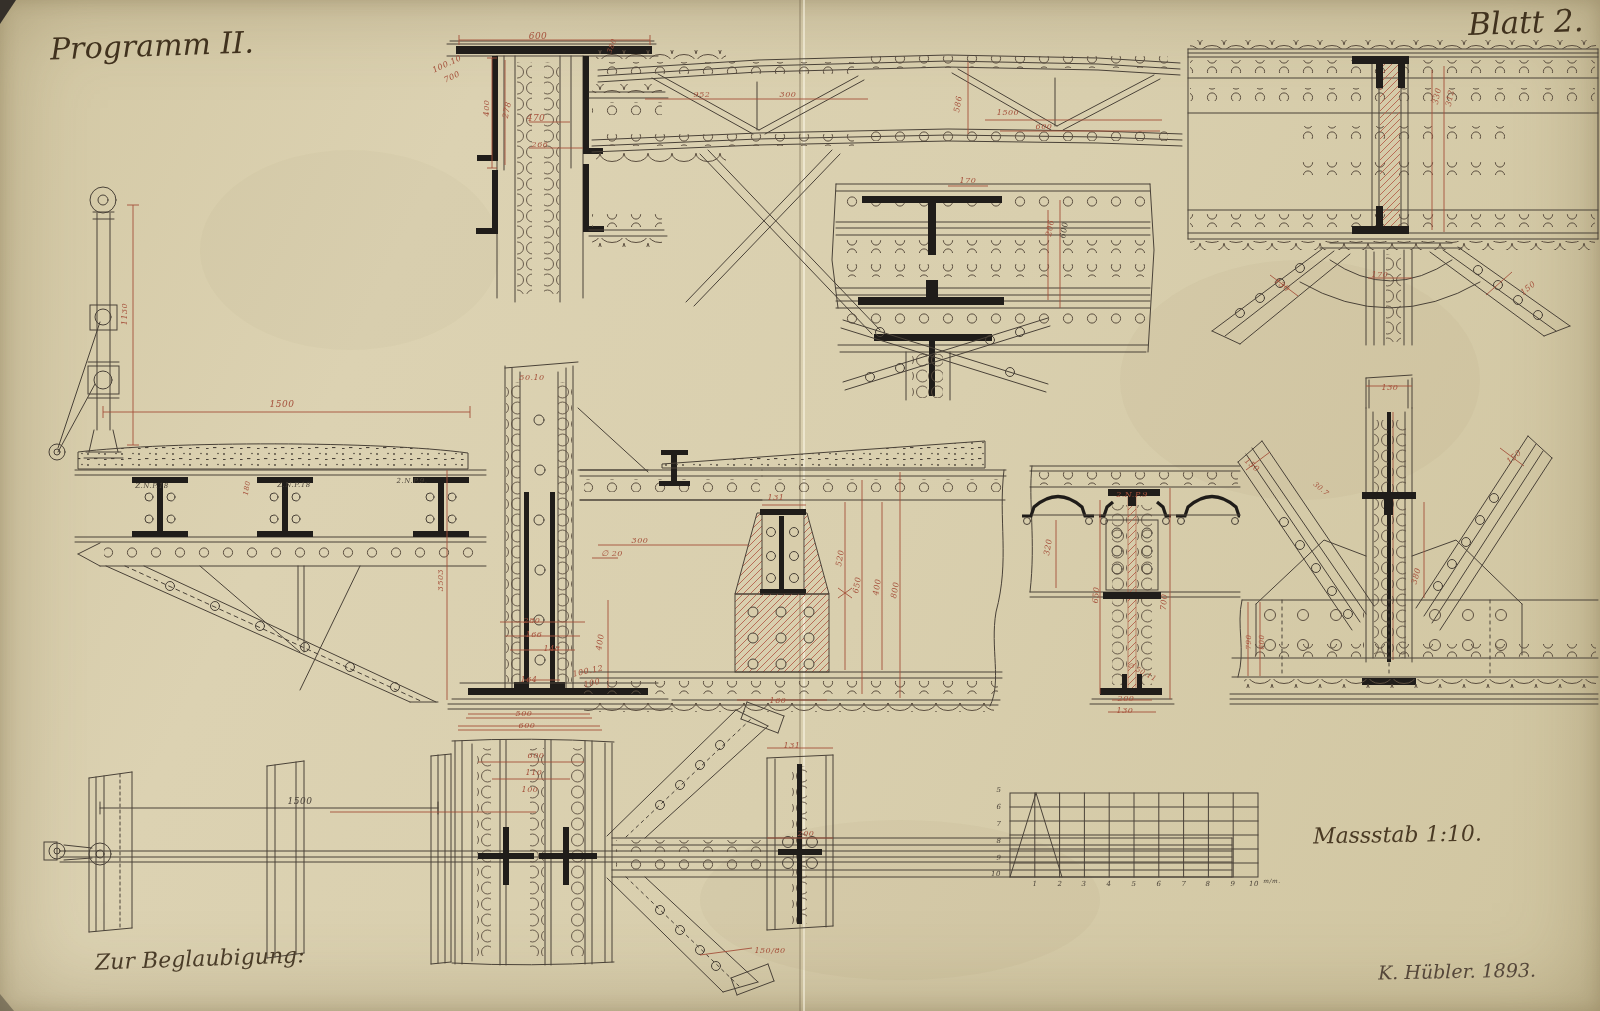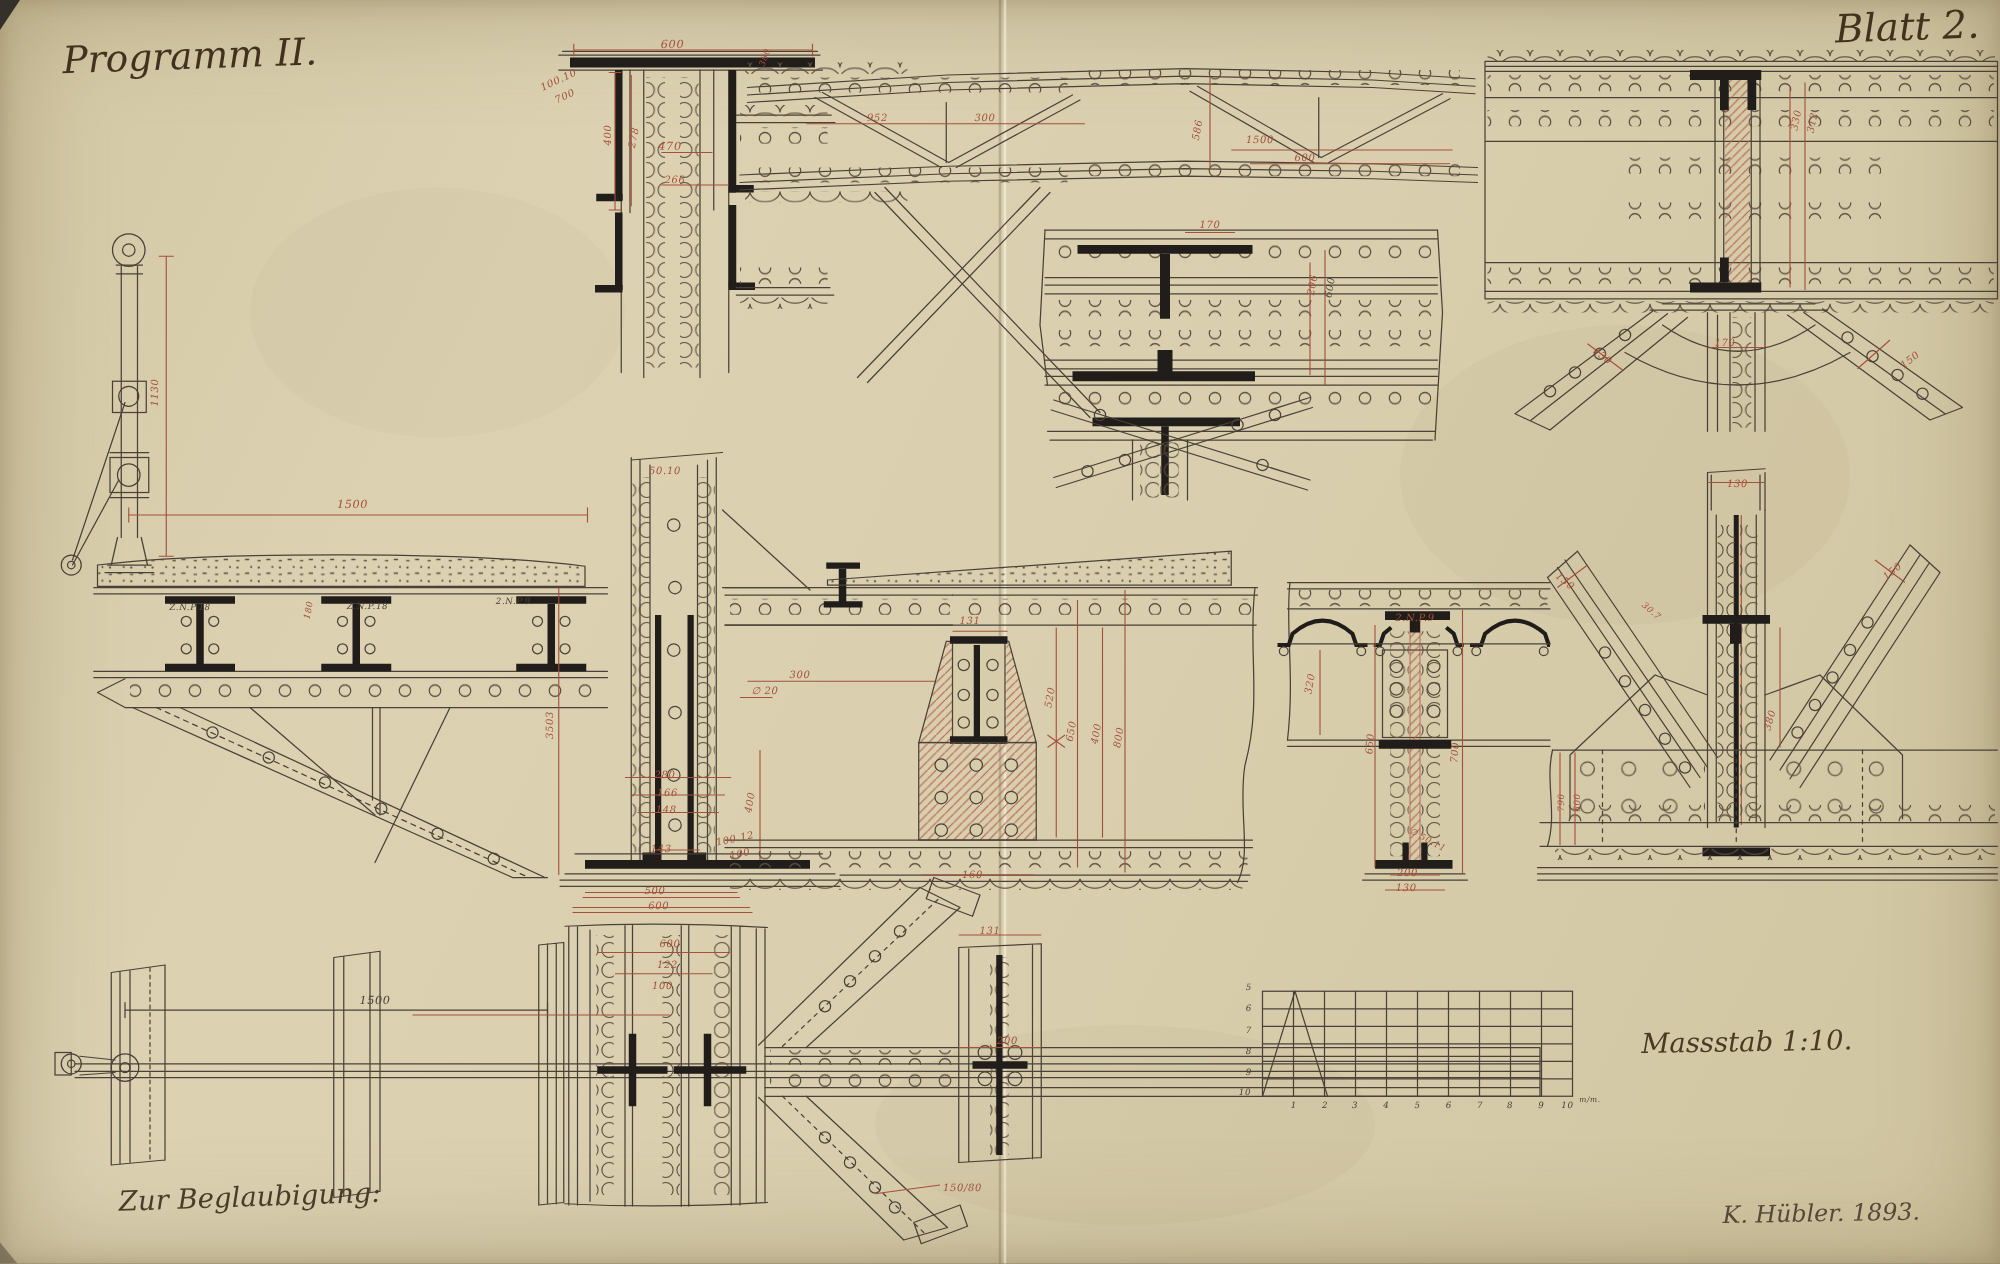--- a/index.html
+++ b/index.html
@@ -432,23 +432,23 @@
       <span class="anno ink" style="left: 152px; top: 486px; font-size: 7px;">Z.N.P.18</span>
       <span class="anno ink" style="left: 294px; top: 485px; font-size: 7px;">Z.N.P.18</span>
       <span class="anno ink" style="left: 412px; top: 481px; font-size: 7px;">2.N.P.9.</span>
       <span class="anno" style="left: 247px; top: 488px; font-size: 7px; transform: translate(-50%, -50%) rotate(-80deg);">180</span>
       <span class="anno" style="left: 532px; top: 377px; font-size: 8px;">50.10</span>
       <span class="anno" style="left: 440px; top: 580px; font-size: 8px; transform: translate(-50%, -50%) rotate(-90deg);">3503</span>
       <span class="anno" style="left: 640px; top: 540px; font-size: 8px;">300</span>
       <span class="anno" style="left: 612px; top: 553px; font-size: 8px;">∅ 20</span>
       <span class="anno" style="left: 532px; top: 620px; font-size: 8px;">280</span>
       <span class="anno" style="left: 534px; top: 634px; font-size: 8px;">166</span>
-      <span class="anno" style="left: 533px; top: 648px; font-size: 8px;">148</span>
+      <span class="anno" style="left: 533px; top: 648px; font-size: 8px; padding-left: 38px;">148</span>
       <span class="anno" style="left: 600px; top: 642px; font-size: 8px; transform: translate(-50%, -50%) rotate(-80deg);">400</span>
-      <span class="anno" style="left: 529px; top: 679px; font-size: 8px;">143</span>
+      <span class="anno" style="left: 529px; top: 679px; font-size: 8px;">164</span>
       <span class="anno" style="left: 588px; top: 671px; font-size: 8px; transform: translate(-50%, -50%) rotate(-12deg);">100.12</span>
       <span class="anno" style="left: 592px; top: 683px; font-size: 8px; transform: translate(-50%, -50%) rotate(-12deg);">100</span>
       <span class="anno" style="left: 524px; top: 713px; font-size: 8px;">500</span>
       <span class="anno" style="left: 527px; top: 725px; font-size: 8px;">600</span>
       <span class="anno" style="left: 776px; top: 497px; font-size: 8px;">131</span>
       <span class="anno" style="left: 778px; top: 700px; font-size: 8px;">160</span>
       <span class="anno" style="left: 840px; top: 558px; font-size: 8px; transform: translate(-50%, -50%) rotate(-80deg);">520</span>
       <span class="anno" style="left: 857px; top: 585px; font-size: 8px; transform: translate(-50%, -50%) rotate(-80deg);">650</span>
       <span class="anno" style="left: 877px; top: 587px; font-size: 8px; transform: translate(-50%, -50%) rotate(-80deg);">400</span>
       <span class="anno" style="left: 895px; top: 590px; font-size: 8px; transform: translate(-50%, -50%) rotate(-80deg);">800</span>
@@ -461,21 +461,21 @@
       <span class="anno" style="left: 1125px; top: 710px; font-size: 8px;">130</span>
       <span class="anno" style="left: 1390px; top: 387px; font-size: 8px;">130</span>
       <span class="anno" style="left: 1252px; top: 465px; font-size: 8px; transform: translate(-50%, -50%) rotate(40deg);">150</span>
       <span class="anno" style="left: 1514px; top: 457px; font-size: 8px; transform: translate(-50%, -50%) rotate(-40deg);">150</span>
       <span class="anno" style="left: 1321px; top: 489px; font-size: 7px; transform: translate(-50%, -50%) rotate(40deg);">30.7</span>
       <span class="anno" style="left: 1416px; top: 576px; font-size: 8px; transform: translate(-50%, -50%) rotate(-75deg);">380</span>
       <span class="anno" style="left: 1249px; top: 642px; font-size: 7px; transform: translate(-50%, -50%) rotate(-90deg);">790</span>
       <span class="anno" style="left: 1262px; top: 642px; font-size: 7px; transform: translate(-50%, -50%) rotate(-90deg);">600</span>
       <span class="anno ink" style="left: 300px; top: 801px; font-size: 9px;">1500</span>
       <span class="anno" style="left: 536px; top: 755px; font-size: 8px;">600</span>
-      <span class="anno" style="left: 534px; top: 772px; font-size: 8px;">122</span>
+      <span class="anno" style="left: 534px; top: 772px; font-size: 8px;">110</span>
       <span class="anno" style="left: 530px; top: 789px; font-size: 8px;">100</span>
       <span class="anno" style="left: 792px; top: 745px; font-size: 8px;">131</span>
       <span class="anno" style="left: 806px; top: 833px; font-size: 8px;">200</span>
       <span class="anno" style="left: 770px; top: 950px; font-size: 8px;">150/80</span>
       <span class="anno ink" style="left: 999px; top: 790px; font-size: 7px;">5</span>
       <span class="anno ink" style="left: 999px; top: 807px; font-size: 7px;">6</span>
       <span class="anno ink" style="left: 999px; top: 824px; font-size: 7px;">7</span>
       <span class="anno ink" style="left: 999px; top: 841px; font-size: 7px;">8</span>
       <span class="anno ink" style="left: 999px; top: 858px; font-size: 7px;">9</span>
       <span class="anno ink" style="left: 996px; top: 874px; font-size: 7px;">10</span>

